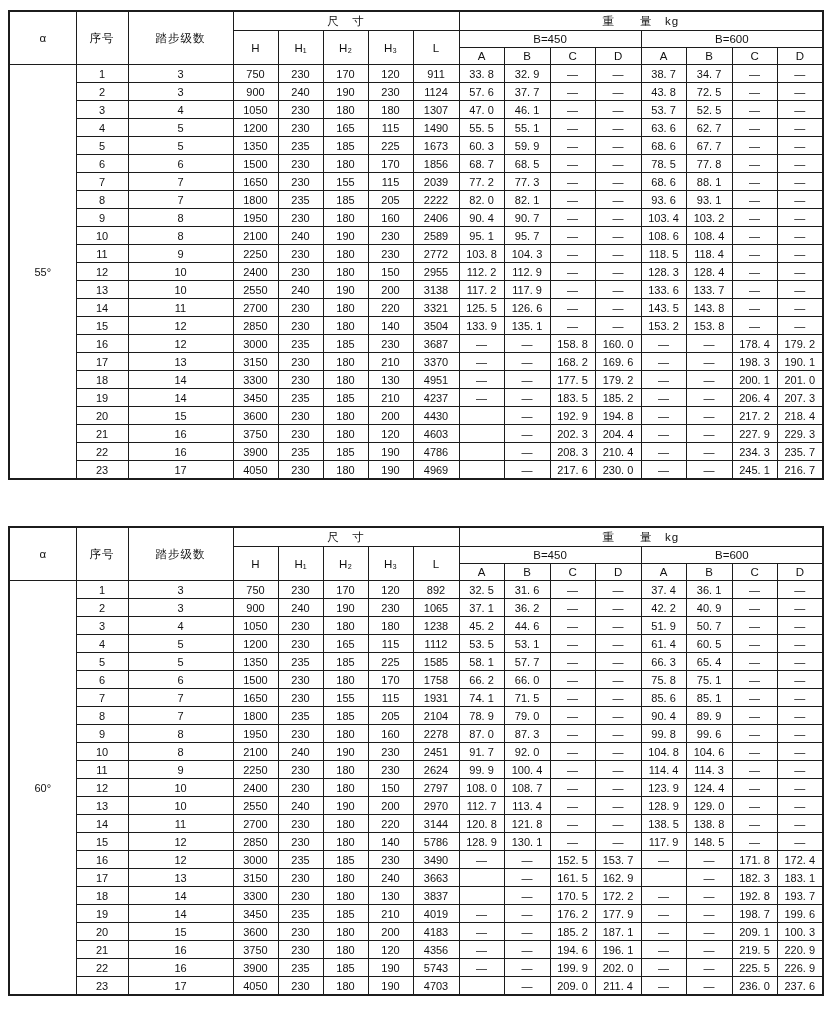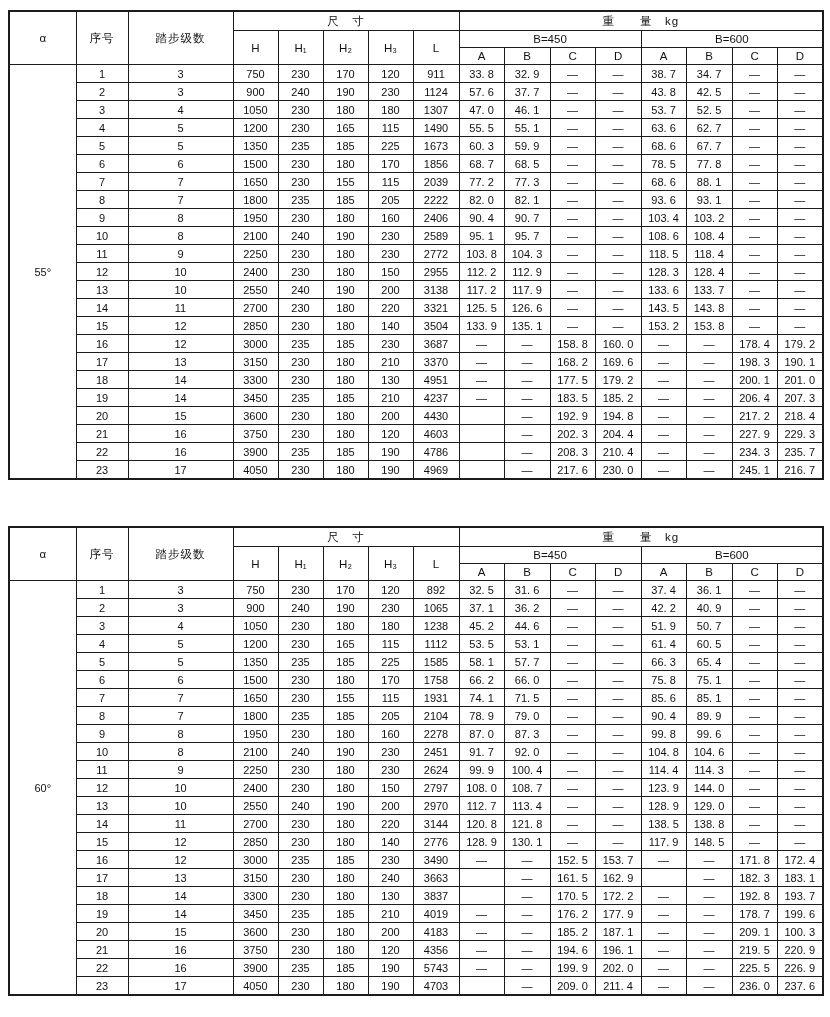--- a/index.html
+++ b/index.html
@@ -118,21 +118,21 @@
           <td>900</td>
           <td>240</td>
           <td>190</td>
           <td>230</td>
           <td>1124</td>
           <td>57. 6</td>
           <td>37. 7</td>
           <td>—</td>
           <td>—</td>
           <td>43. 8</td>
-          <td>42. 5</td>
+          <td>72. 5</td>
           <td>—</td>
           <td>—</td>
         </tr>
         <tr>
           <td>3</td>
           <td>4</td>
           <td>1050</td>
           <td>230</td>
           <td>180</td>
           <td>180</td>
@@ -733,21 +733,21 @@
           <td>2400</td>
           <td>230</td>
           <td>180</td>
           <td>150</td>
           <td>2797</td>
           <td>108. 0</td>
           <td>108. 7</td>
           <td>—</td>
           <td>—</td>
           <td>123. 9</td>
-          <td>144. 0</td>
+          <td>124. 4</td>
           <td>—</td>
           <td>—</td>
         </tr>
         <tr>
           <td>13</td>
           <td>10</td>
           <td>2550</td>
           <td>240</td>
           <td>190</td>
           <td>200</td>
@@ -778,21 +778,21 @@
           <td>—</td>
           <td>—</td>
         </tr>
         <tr>
           <td>15</td>
           <td>12</td>
           <td>2850</td>
           <td>230</td>
           <td>180</td>
           <td>140</td>
-          <td>2776</td>
+          <td>5786</td>
           <td>128. 9</td>
           <td>130. 1</td>
           <td>—</td>
           <td>—</td>
           <td>117. 9</td>
           <td>148. 5</td>
           <td>—</td>
           <td>—</td>
         </tr>
         <tr>
@@ -853,21 +853,21 @@
           <td>235</td>
           <td>185</td>
           <td>210</td>
           <td>4019</td>
           <td>—</td>
           <td>—</td>
           <td>176. 2</td>
           <td>177. 9</td>
           <td>—</td>
           <td>—</td>
-          <td>178. 7</td>
+          <td>198. 7</td>
           <td>199. 6</td>
         </tr>
         <tr>
           <td>20</td>
           <td>15</td>
           <td>3600</td>
           <td>230</td>
           <td>180</td>
           <td>200</td>
           <td>4183</td>

